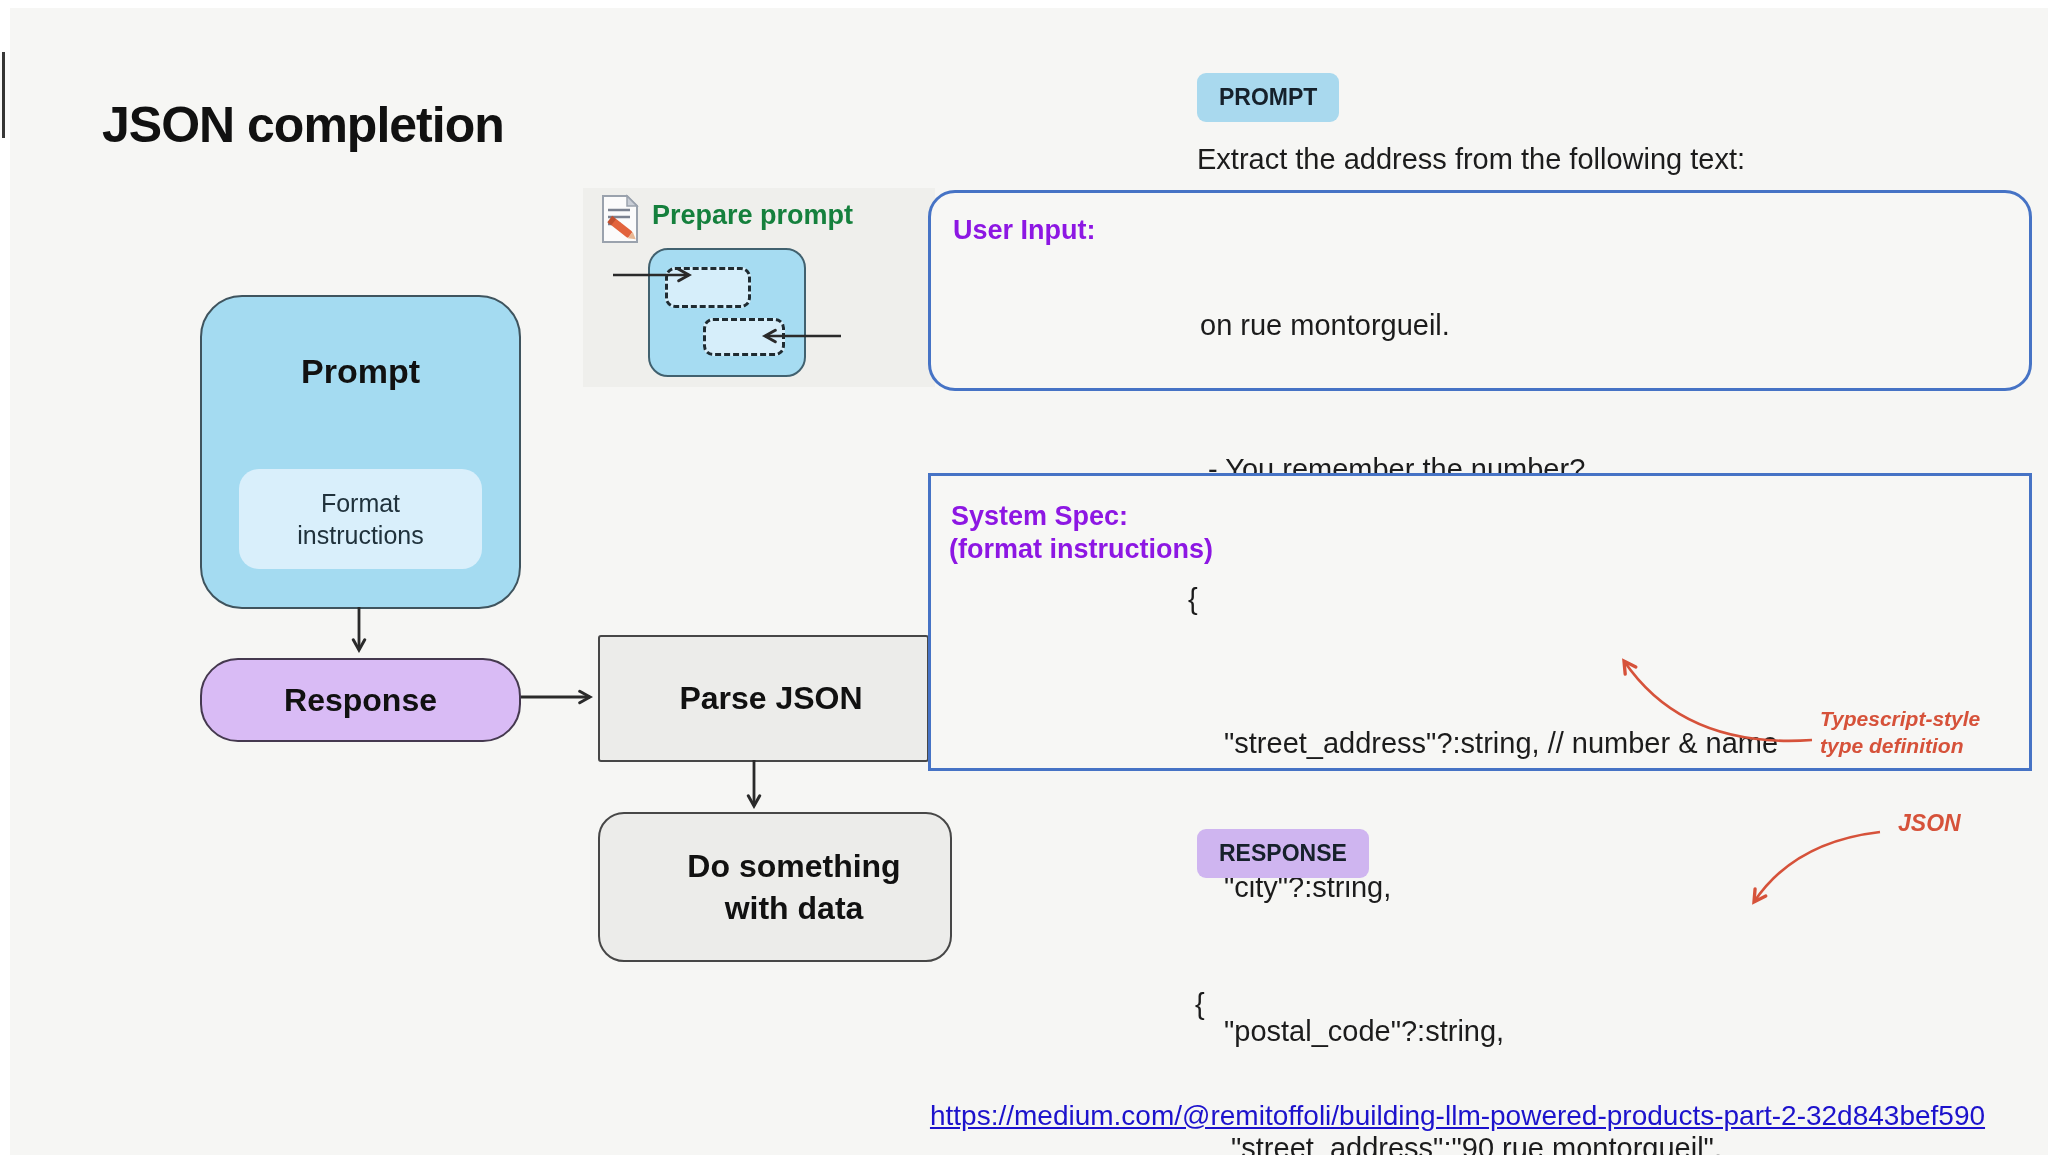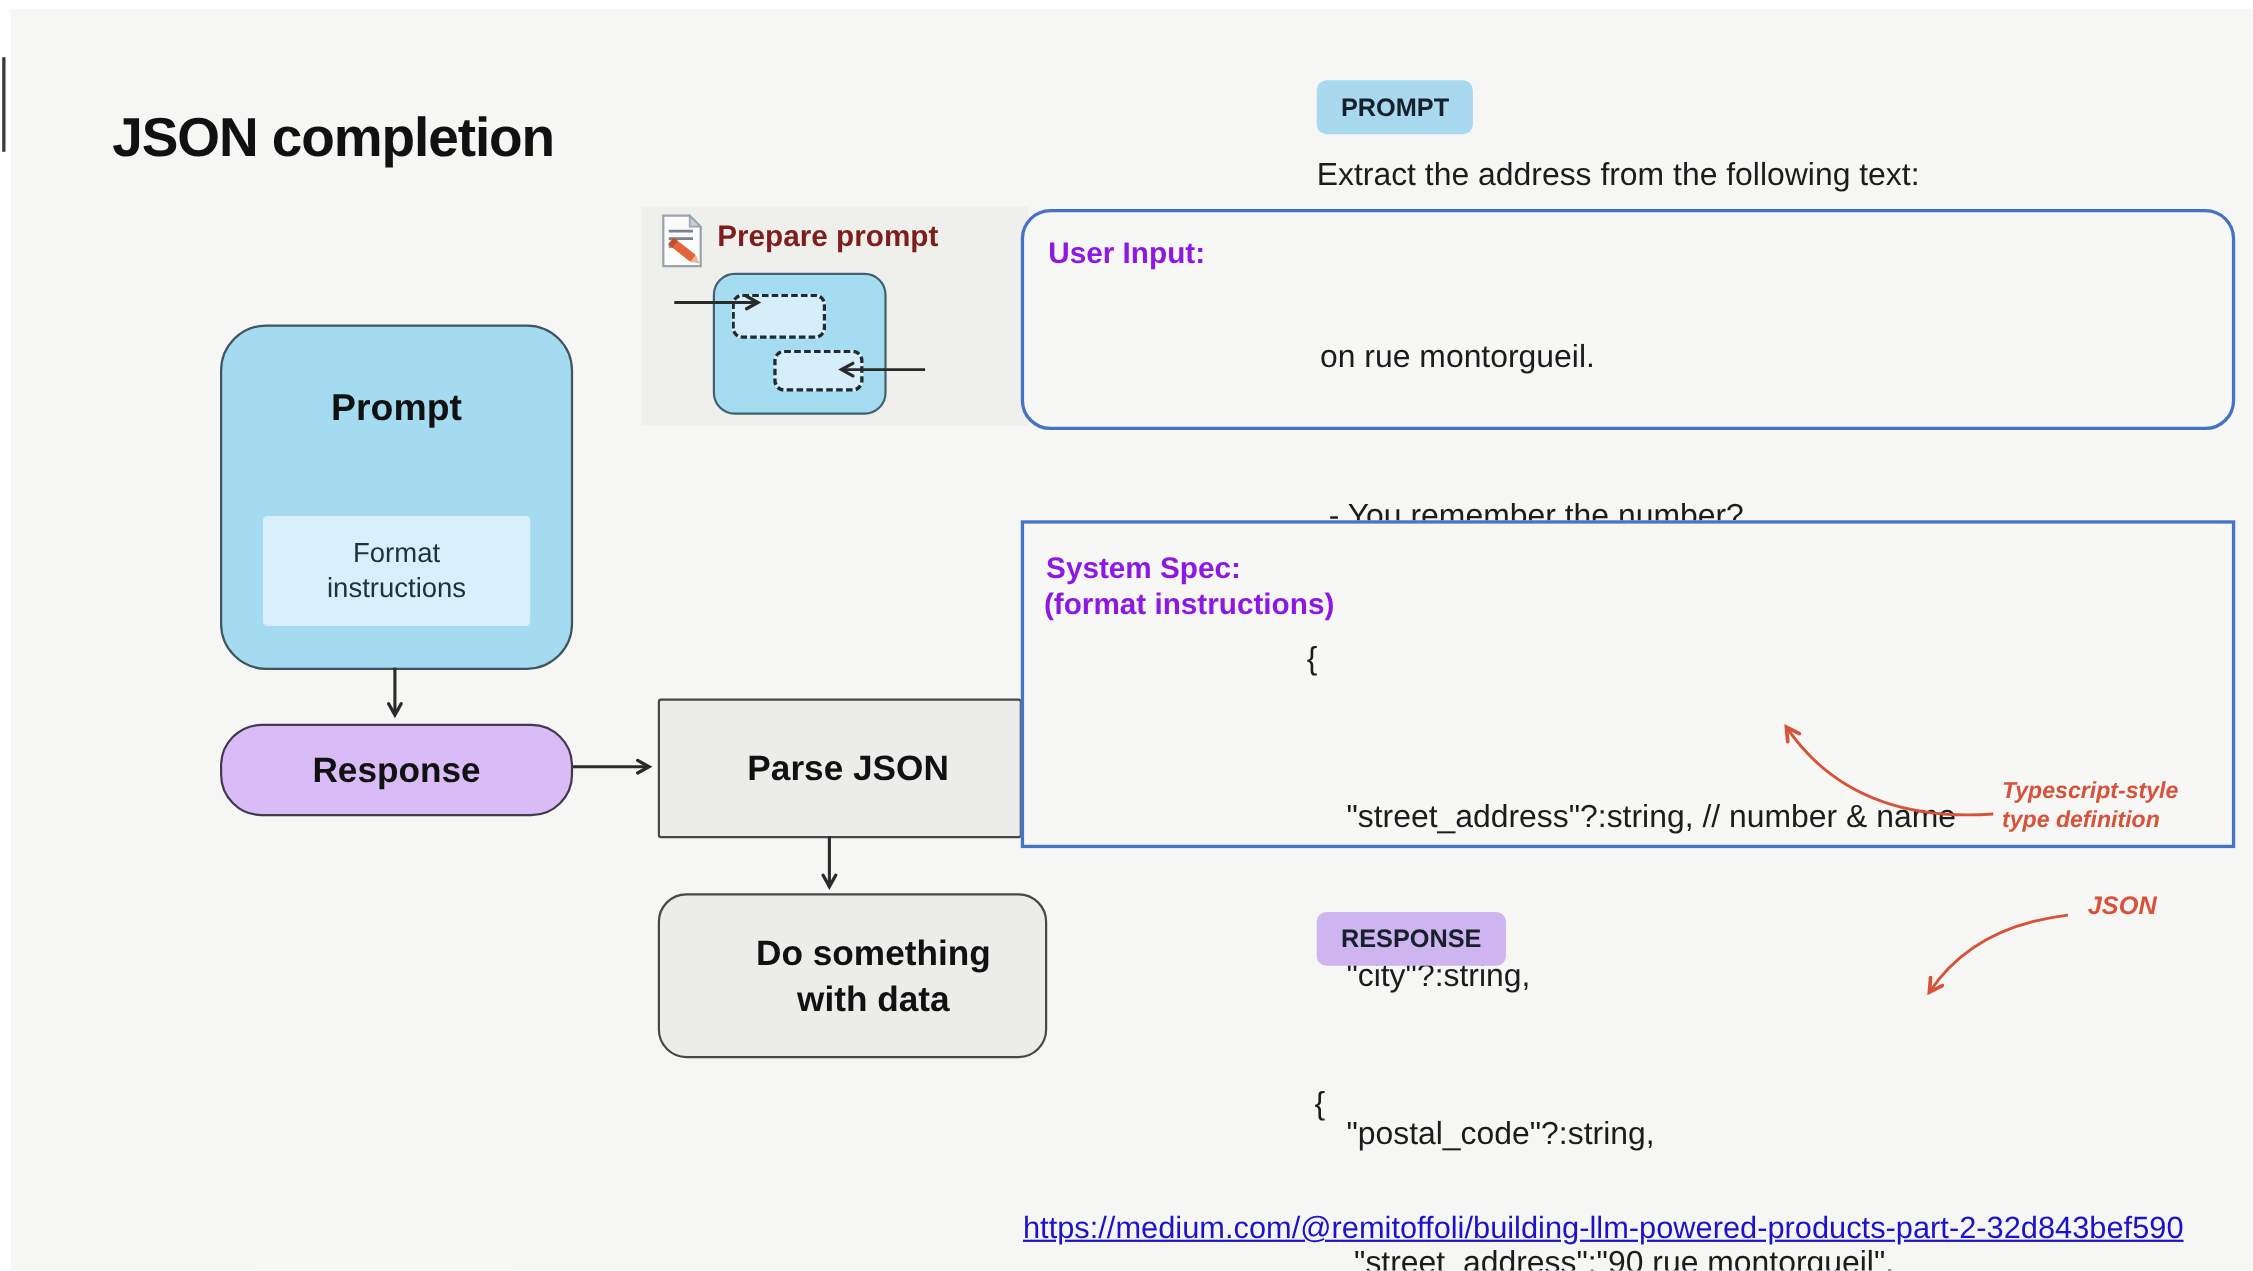--- a/index.html
+++ b/index.html
@@ -8,32 +8,32 @@
   .frame-top{position:absolute;left:0;top:0;width:2048px;height:8px;background:#ffffff;}
   .frame-left{position:absolute;left:0;top:0;width:10px;height:1155px;background:#ffffff;}
   .left-tick{position:absolute;left:2px;top:52px;width:3px;height:86px;background:#3a3a3a;}
 
   
   #page-title{position:absolute;left:102px;top:96px;font-size:50px;font-weight:800;color:#111;letter-spacing:-1px;}
 
   
   #prepare-panel{position:absolute;left:583px;top:188px;width:352px;height:199px;background:#efefec;}
   #prepare-icon{position:absolute;left:14px;top:6px;width:46px;height:50px;}
-  #prepare-label{position:absolute;left:69px;top:12px;font-size:27px;font-weight:700;color:#7f1d1d;}
+  #prepare-label{position:absolute;left:69px;top:12px;font-size:27px;font-weight:700;color:#15803d;}
   #prompt-assembly-box{position:absolute;left:65px;top:60px;width:154px;height:125px;background:#a6dcf2;border:2px solid #41616f;border-radius:20px;}
   .dashed-slot{position:absolute;border:3px dashed #1f2b31;border-radius:10px;background:#d6eefa;}
   #slot-1{left:15px;top:17px;width:80px;height:35px;}
   #slot-2{left:53px;top:68px;width:76px;height:32px;}
   .prep-arrow{position:absolute;overflow:visible;}
 
   
   .flow-box{position:absolute;display:flex;align-items:center;justify-content:center;text-align:center;color:#111;}
   #prompt-box{left:200px;top:295px;width:317px;height:310px;background:#a4dbf1;border:2.5px solid #3f545e;border-radius:42px;align-items:flex-start;}
   #prompt-box-label{margin-top:55px;font-size:34px;font-weight:700;}
-  #format-instructions-box{position:absolute;left:37px;top:172px;width:243px;height:100px;background:#d9effb;border-radius:4px;display:flex;align-items:center;justify-content:center;text-align:center;font-size:25px;color:#20323c;line-height:32px;}
+  #format-instructions-box{position:absolute;left:37px;top:172px;width:243px;height:100px;background:#d9effb;border-radius:20px;display:flex;align-items:center;justify-content:center;text-align:center;font-size:25px;color:#20323c;line-height:32px;}
   #response-box{left:200px;top:658px;width:317px;height:80px;background:#d9bbf5;border:2.5px solid #45394f;border-radius:38px;font-size:32px;font-weight:700;}
   #parse-json-box{left:598px;top:635px;width:312px;height:123px;background:#ececea;border:2.5px solid#474747;border-radius:3px;font-size:32px;font-weight:700;padding-left:15px;}
   #do-something-box{left:598px;top:812px;width:312px;height:146px;background:#ececea;border:2.5px solid #474747;border-radius:26px;font-size:32px;font-weight:700;line-height:42px;padding-left:38px;}
 
   .flow-arrow{position:absolute;overflow:visible;}
 
   
   .badge{position:absolute;font-size:23px;font-weight:700;color:#16212b;padding:11px 22px;border-radius:9px;}
   #prompt-badge{left:1197px;top:73px;background:#a9d9ee;}
   #response-badge{left:1197px;top:829px;background:#cfb5f0;}

